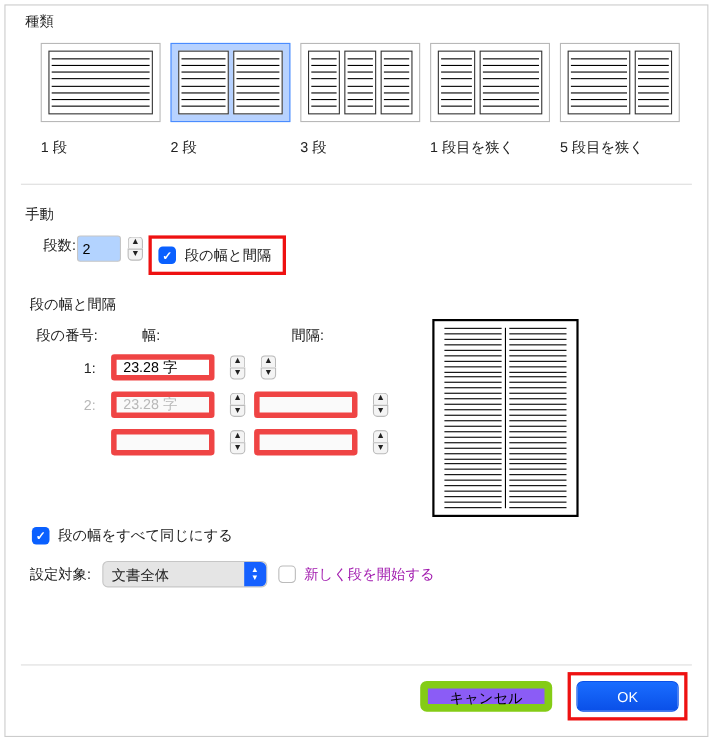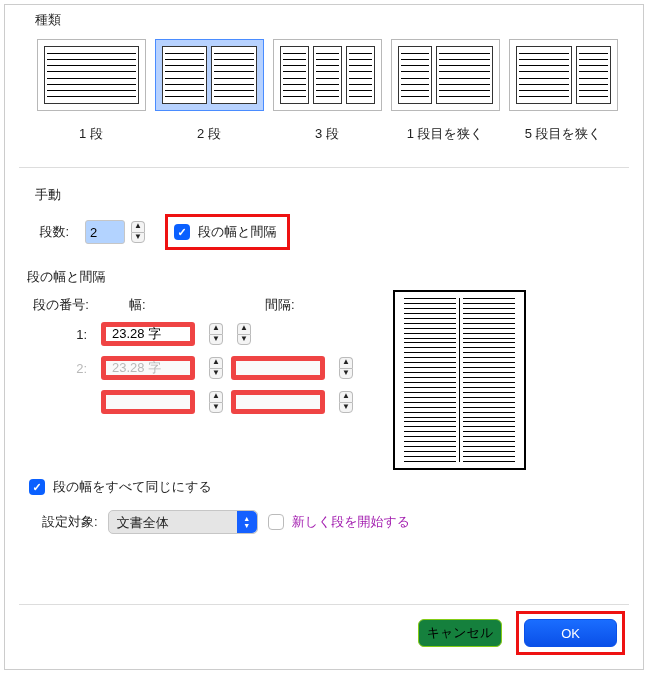--- a/index.html
+++ b/index.html
@@ -4,32 +4,32 @@
 <style>
   * { box-sizing: border-box; }
   body {
     margin: 0; padding: 0;
     font-family: -apple-system, "Hiragino Sans", sans-serif;
     font-size: 13px; color: #222; background: #fff;
     width: 650px; height: 674px;
   }
   .dialog { border: 1px solid #ccc; width: 640px; height: 666px; margin: 4px; padding: 0 18px 12px 18px; position: relative; }
   .title { text-align: center; font-weight: 600; font-size: 14px; padding: 14px 0 24px 0; }
-  .sect-label { font-weight: 500; margin: 6px 0 10px 12px; }
+  .sect-label { font-weight: 500; margin: 6px 0 10px 0; }
   .presets { display: flex; gap: 10px; margin-left: 14px; }
-  .preset { display: flex; flex-direction: column; align-items: center; width: 108px; cursor: pointer; }
+  .preset { display: flex; flex-direction: column; align-items: flex-start; width: 108px; cursor: pointer; }
   .preset-thumb { width: 109px; height: 72px; border: 1px solid #b8b8b8; background: #fff; padding: 6px; display:flex; gap:4px; }
   .preset.selected .preset-thumb { border: 1px solid #4a8cff; background: #b7d2ff; padding:6px; }
   .preset.selected .preset-thumb .col-box { background:#fff;}
   .col-box { flex:1; border:1px solid #333; display:flex; flex-direction:column; justify-content:space-evenly; padding:2px 2px; }
   .col-box.narrow { flex: 0.55; }
   .hline { height:1px; background:#000; margin:1px 0;}
   .preset-caption { margin-top: 14px; }
   hr.sep { border: none; border-top: 1px solid #ddd; margin: 24px -4px 18px -4px; }
-  .manual-row { display:flex; align-items:center; gap: 16px; margin-left: 4px;}
+  .manual-row { display:flex; align-items:flex-start; gap: 1px; margin-left: 4px;}
   .field-label { min-width: 42px; text-align:right; }
   .num-field { display:flex; align-items:center; }
   .num-input { width: 40px; height:24px; border:1px solid #c6c6c6; border-radius:3px; padding:2px 4px; font-size:13px; }
   .num-input.selected { background:#b3d3ff; }
   .stepper { display:flex; flex-direction:column; margin-left:6px; }
   .step-btn { width:14px; height:11px; font-size:8px; line-height:8px; text-align:center; border:1px solid #bbb; background:#f4f4f4; cursor:pointer; }
   .step-btn:first-child { border-radius: 4px 4px 0 0; border-bottom:none;}
   .step-btn:last-child { border-radius: 0 0 4px 4px;}
   .cb { width:16px; height:16px; border-radius:4px; background:#0a60ff; display:inline-flex; align-items:center; justify-content:center; color:#fff; font-size:11px; font-weight:bold; flex:none;}
   .cb.unchecked { background:#fff; border:1px solid #bbb;}
@@ -44,27 +44,27 @@
   .cols-row { display:flex; align-items:center; gap: 8px; margin-bottom: 10px; }
   .rnum { width: 60px; text-align:right; padding-right:6px;}
   .rnum.dis { color:#b8b8b8; }
   .wide-input { width:94px; height:24px; border:5px solid #ef4444; border-radius:3px; padding:2px 6px; font-size:13px;}
   .wide-input.dis { color:#b8b8b8; }
   .preview { width:133px; height:180px; border:2px solid #000; padding:6px; display:flex; gap:0; margin-top: -6px;}
   .preview .pvcol { flex:1; display:flex; flex-direction:column; justify-content:space-between; padding:0 3px;}
   .preview .pvdiv { width:1px; background:#000;}
   .preview .pl { height:1px; background:#000;}
   .equal-row { display:flex; align-items:center; gap:8px; margin: 8px 0 14px 6px;}
-  .apply-row { display:flex; align-items:center; gap:10px; margin-left:19px;}
+  .apply-row { display:flex; align-items:center; gap:10px; margin-left:4px;}
   .select { position:relative; width:150px; height:24px; border:1px solid #c6c6c6; border-radius:5px; padding: 3px 24px 3px 8px; font-size:13px; background:#e5e5e5;}
   .select-arrows { position:absolute; right:0; top:0; width:20px; height:100%; background:#1560ff; border-radius: 0 5px 5px 0; display:flex; flex-direction:column; align-items:center; justify-content:center; }
   .select-arrows span { color:#fff; font-size:7px; line-height:7px;}
   .start-col { color:#a21caf; display:inline-flex; align-items:center; gap:8px;}
   .footer { position:absolute; bottom: 14px; right: 18px; display:flex; gap:14px; align-items:center;}
-  .btn { height:28px; border-radius:6px; padding: 0 8px; font-size:13px; cursor:pointer; border:1px solid #84cc16; background:#15803d;}
+  .btn { height:28px; border-radius:6px; padding: 0 20px; font-size:13px; cursor:pointer; border:7px solid #84cc16; background:#8b5cf6;}
   .btn.primary { background: linear-gradient(#1a6dff,#0a50e8); color:#fff; border:1px solid #0a50e8; font-weight:500; padding: 0 36px;}
   .ok-red { border:3px solid #e11; padding:5px;}
   hr.foot-sep { border:none; border-top:1px solid #ddd; position:absolute; bottom: 58px; left:14px; right:14px;}
 </style>
 </head>
 <body>
 
 <div class="dialog">
 
   <div class="sect-label">種類</div>

